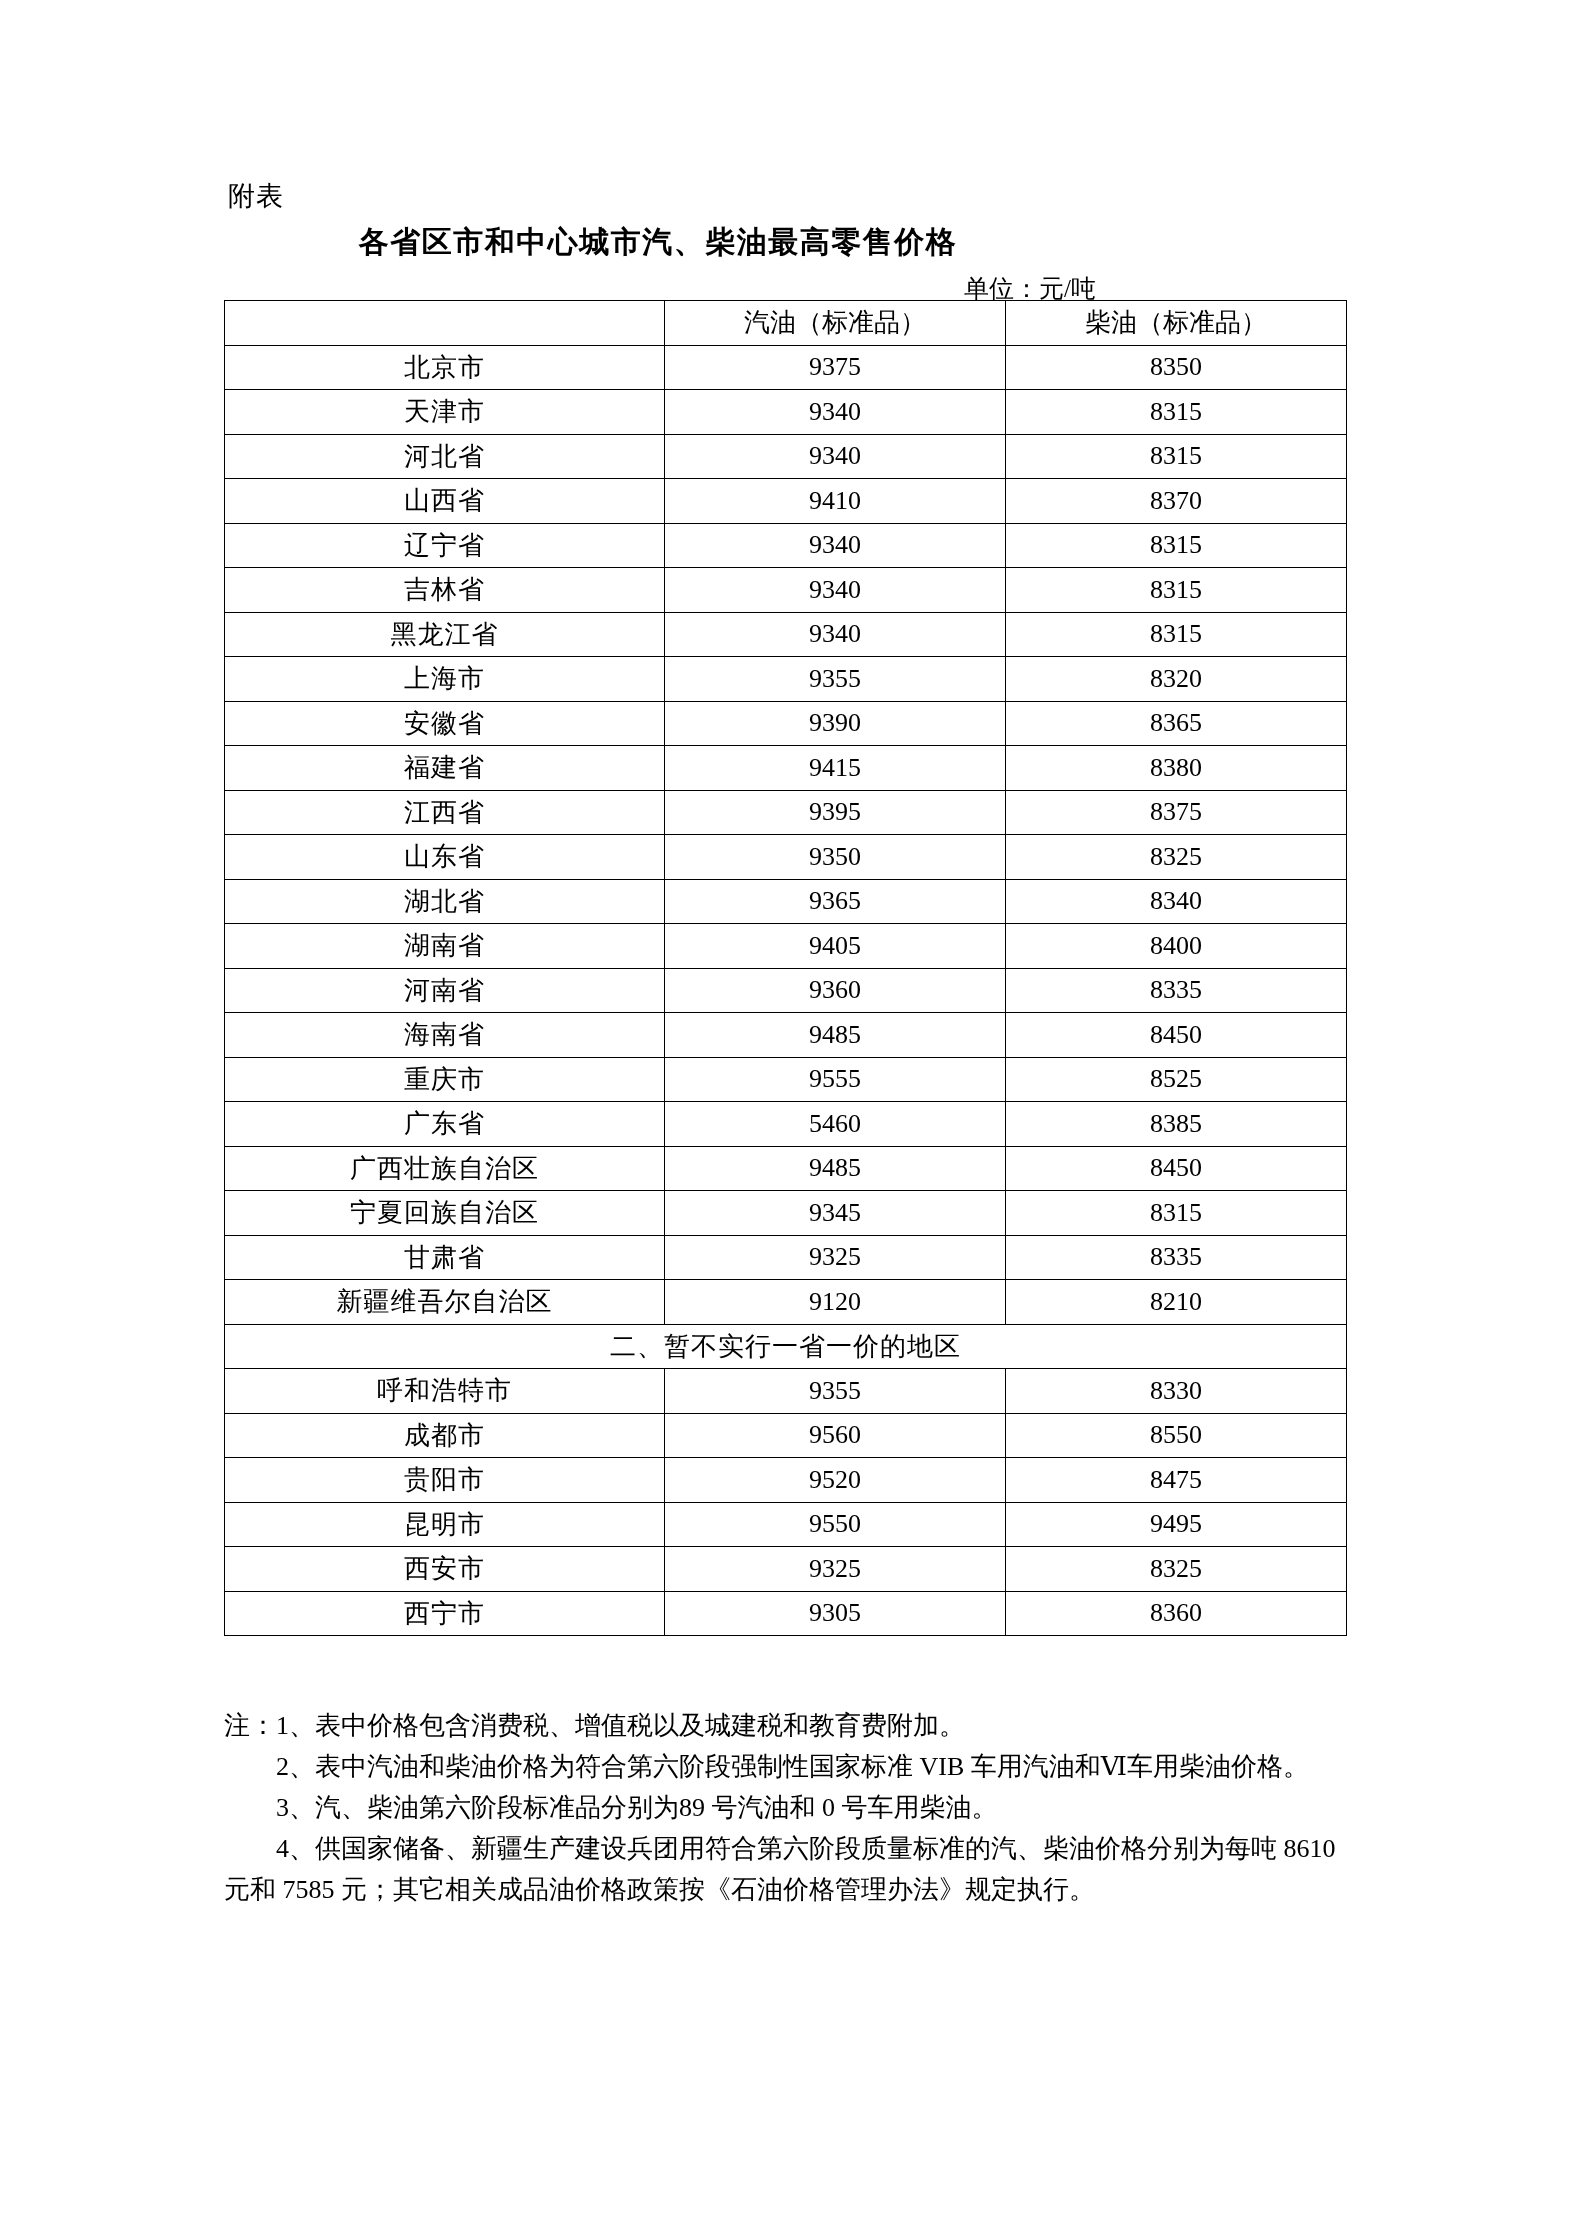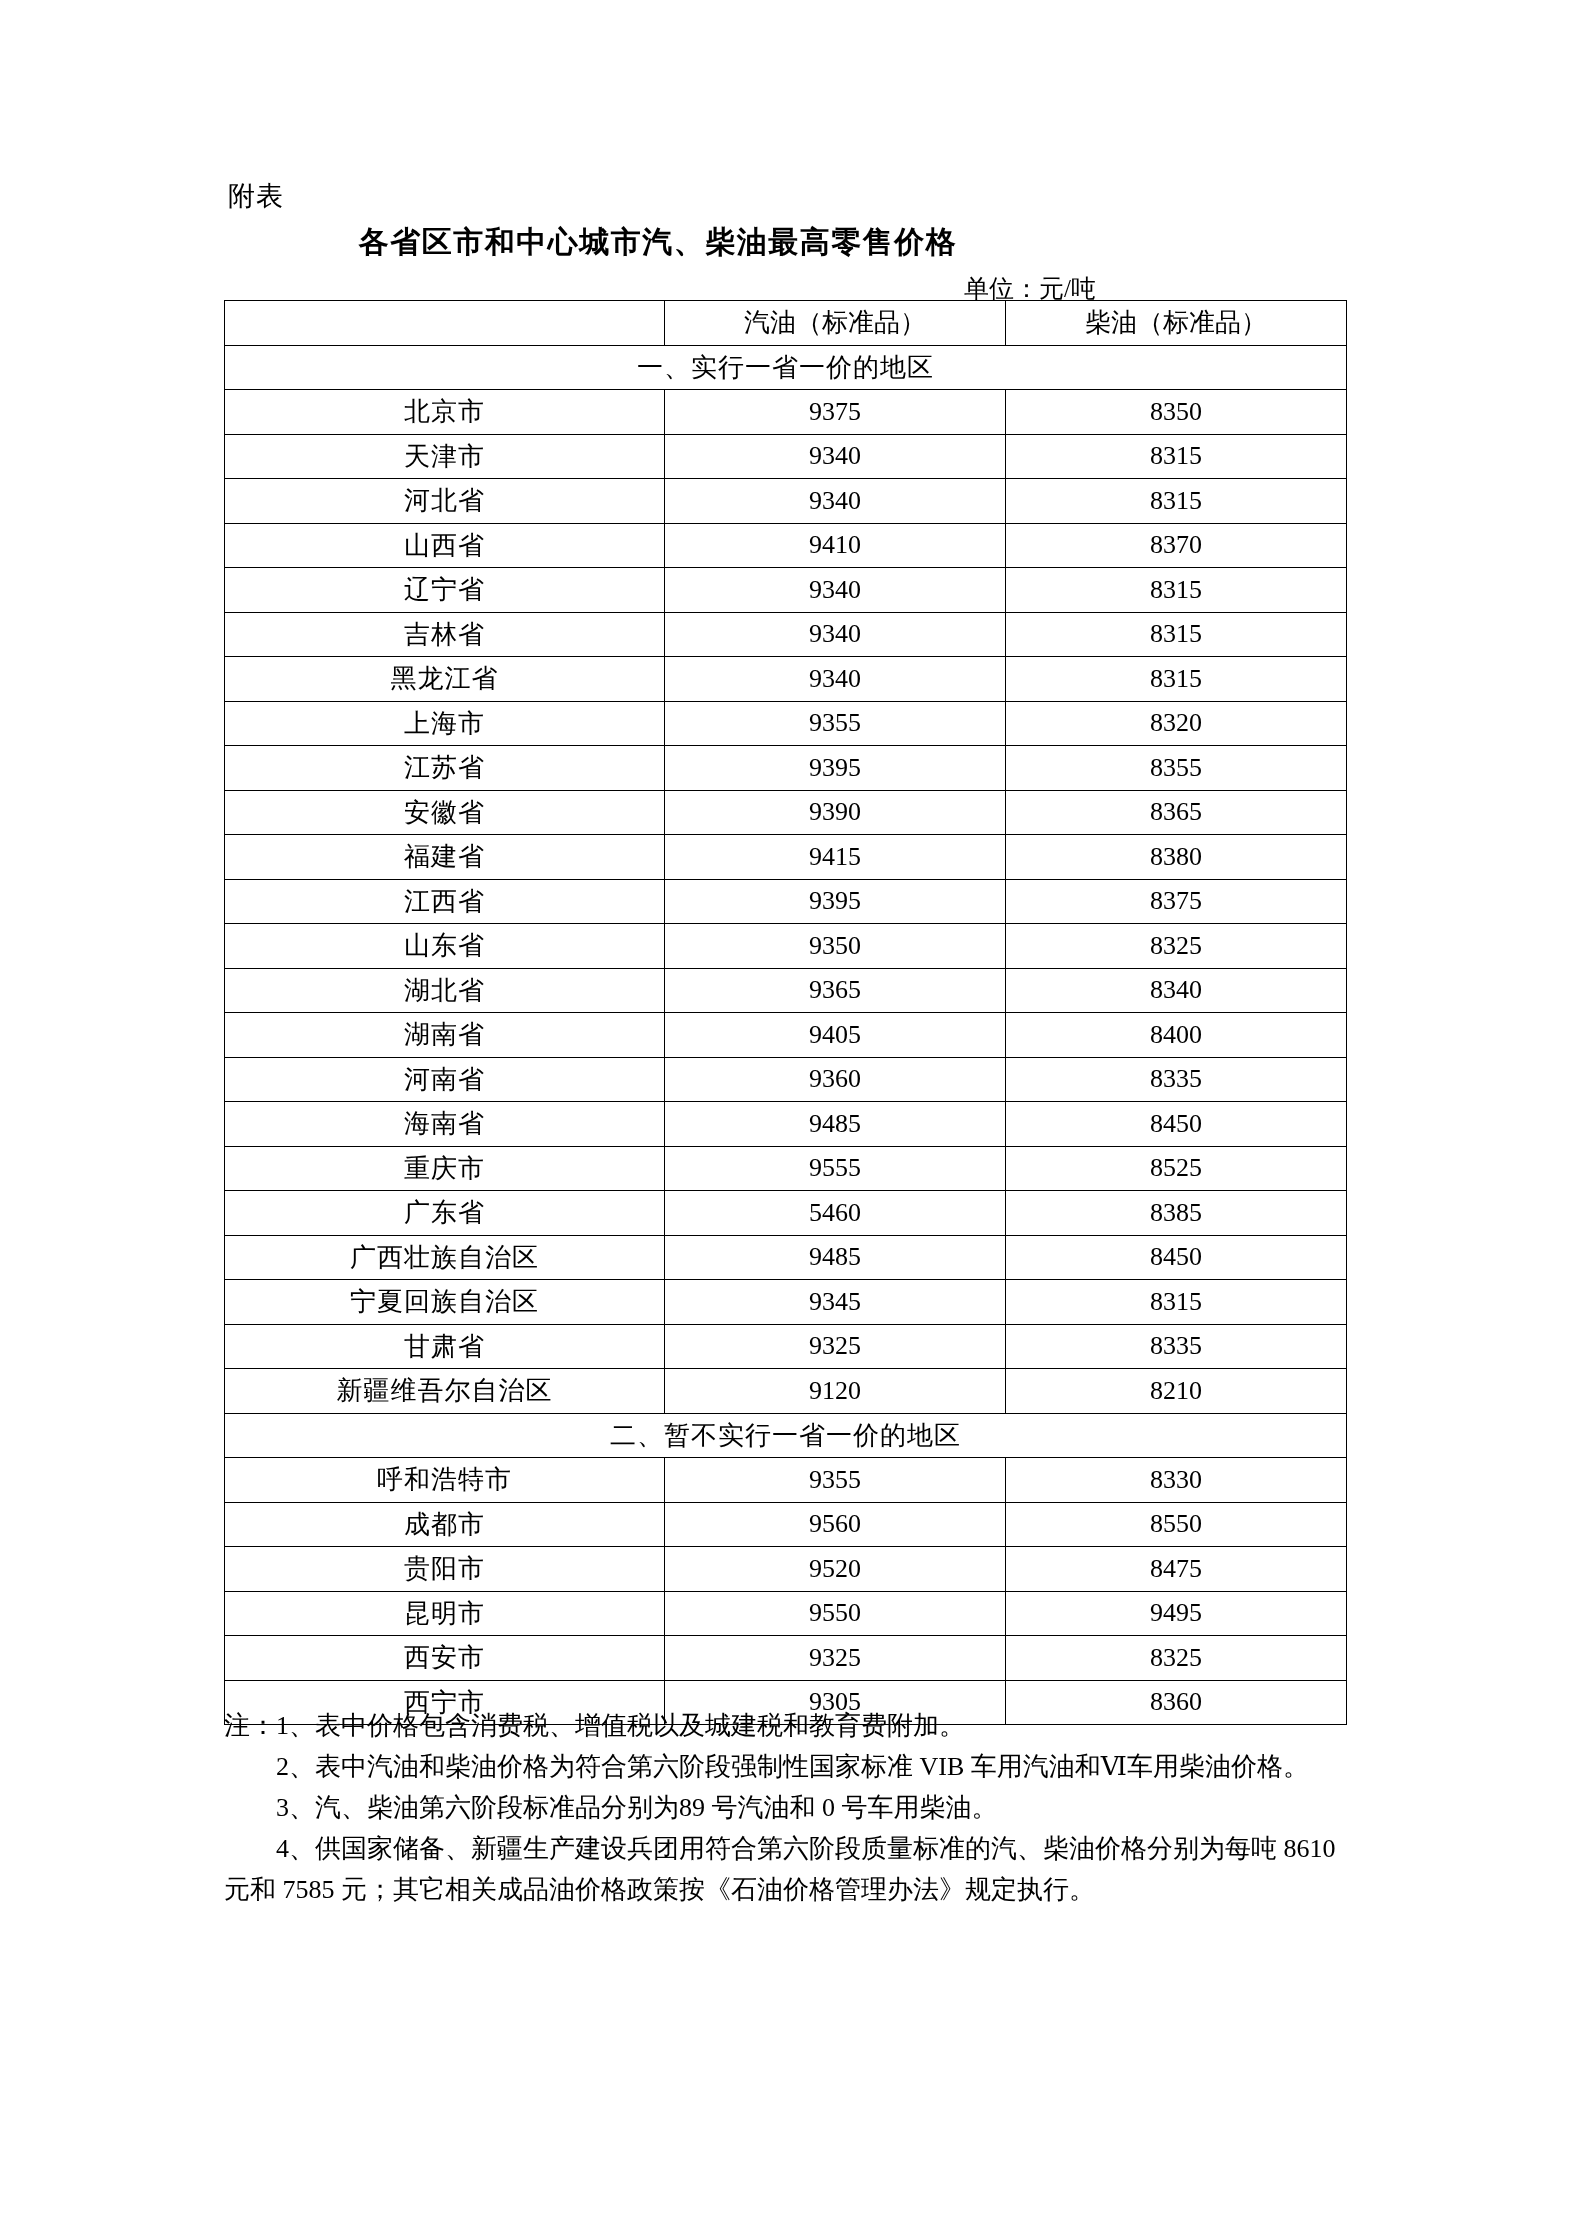--- a/index.html
+++ b/index.html
@@ -108,23 +108,20 @@
       <col class="col-region">
       <col class="col-gas">
       <col class="col-diesel">
     </colgroup>
     <tbody id="table-body">
       <tr class="hdr">
         <td></td>
         <td>汽油（标准品）</td>
         <td>柴油（标准品）</td>
       </tr>
-    <tr>
-          <td class="section-cell" colspan="3">一、实行一省一价的地区</td>
-        </tr>
         <tr>
           <td class="region-cell">北京市</td>
           <td class="nowrap-num">9375</td>
           <td class="nowrap-num">8350</td>
         </tr>
         <tr>
           <td class="region-cell">天津市</td>
           <td class="nowrap-num">9340</td>
           <td class="nowrap-num">8315</td>
         </tr>
@@ -150,25 +147,20 @@
         </tr>
         <tr>
           <td class="region-cell">黑龙江省</td>
           <td class="nowrap-num">9340</td>
           <td class="nowrap-num">8315</td>
         </tr>
         <tr>
           <td class="region-cell">上海市</td>
           <td class="nowrap-num">9355</td>
           <td class="nowrap-num">8320</td>
-        </tr>
-        <tr>
-          <td class="region-cell">江苏省</td>
-          <td class="nowrap-num">9395</td>
-          <td class="nowrap-num">8355</td>
         </tr>
         <tr>
           <td class="region-cell">安徽省</td>
           <td class="nowrap-num">9390</td>
           <td class="nowrap-num">8365</td>
         </tr>
         <tr>
           <td class="region-cell">福建省</td>
           <td class="nowrap-num">9415</td>
           <td class="nowrap-num">8380</td>

